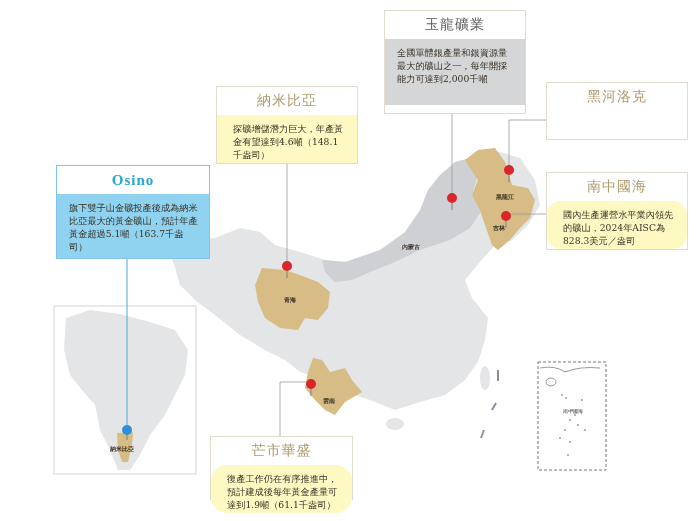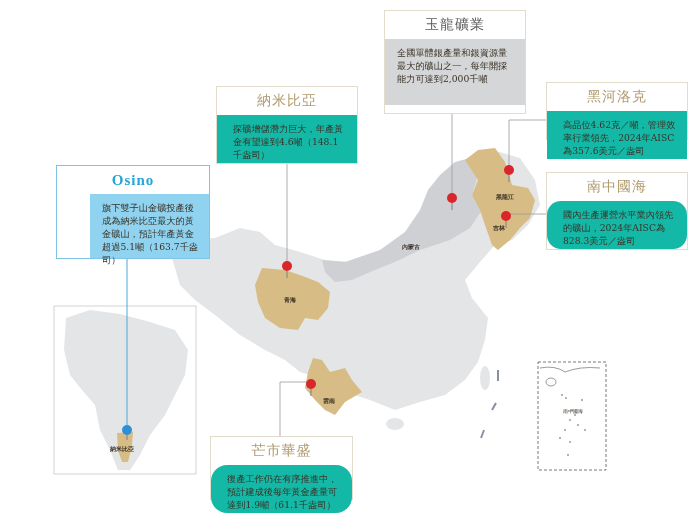--- a/index.html
+++ b/index.html
@@ -3,21 +3,21 @@
 <meta charset="utf-8">
 <style>
   * { box-sizing: border-box; margin: 0; padding: 0; }
   body { width: 700px; height: 521px; background: #ffffff; position: relative; overflow: hidden;
          font-family: "DejaVu Serif", "Liberation Serif", serif; }
   .map-layer { position: absolute; left: 0; top: 0; width: 700px; height: 521px; }
   .callout { position: absolute; border: 1px solid #e2dccd; background: #fff; }
   .callout .head { height: 28px; display: flex; align-items: center; justify-content: center;
                    font-size: 14px; color: #b09a6e; letter-spacing: 1px; background: #fff; }
   .callout .body { font-size: 9.2px; line-height: 13px; color: #3a3226; padding: 7px 10px 6px 12px; }
-  .gold .body { background: #14b8a6; padding-left: 16px; }
+  .gold .body { background: #fef9c3; padding-left: 16px; }
   .grey .body { background: #d5d6d8; }
   .blue { border-color: #7fc4e6; }
   .blue .head { color: #26a6d4; font-weight: bold; font-family: "Liberation Serif", serif; font-size: 15px; }
   .blue .body { background: #8fd3f0; }
   .grey .head { color: #5b5b5b; text-align: right; }
   .label { position: absolute; font-size: 6px; color: #3a3226; font-weight: bold; }
 </style>
 </head>
 <body>
 
@@ -110,29 +110,28 @@
   <div class="body" style="height:66px;">全國單體銀產量和銀資源量最大的礦山之一，每年開採能力可達到2,000千噸</div>
 </div>
 
 <div class="callout gold" style="left:216px;top:86px;width:142px;height:78px;">
   <div class="head">納米比亞</div>
   <div class="body" style="height:48px;">探礦增儲潛力巨大，年產黃金有望達到4.6噸（148.1千盎司）</div>
 </div>
 
 <div class="callout gold" style="left:546px;top:82px;width:142px;height:58px;">
   <div class="head">黑河洛克</div>
-  <div class="body" style="height:48px;">高品位4.62克／噸，管理效率行業領先，2024年AISC為357.6美元／盎司</div>
 </div>
 
 <div class="callout gold" style="left:546px;top:172px;width:142px;height:78px;">
   <div class="head">南中國海</div>
   <div class="body" style="height:48px;border-radius:14px;">國內生產運營水平業內領先的礦山，2024年AISC為828.3美元／盎司</div>
 </div>
 
 <div class="callout blue" style="left:56px;top:165px;width:154px;height:94px;">
   <div class="head">Osino</div>
-  <div class="body" style="height:64px;margin-left:33px;">旗下雙子山金礦投產後成為納米比亞最大的黃金礦山，預計年產黃金超過5.1噸（163.7千盎司）</div>
+  <div class="body" style="height:64px;">旗下雙子山金礦投產後成為納米比亞最大的黃金礦山，預計年產黃金超過5.1噸（163.7千盎司）</div>
 </div>
 
 <div class="callout gold" style="left:210px;top:436px;width:143px;height:64px;">
   <div class="head">芒市華盛</div>
   <div class="body" style="height:48px;border-radius:16px;">復產工作仍在有序推進中，預計建成後每年黃金產量可達到1.9噸（61.1千盎司）</div>
 </div>
 
 </body></html>

